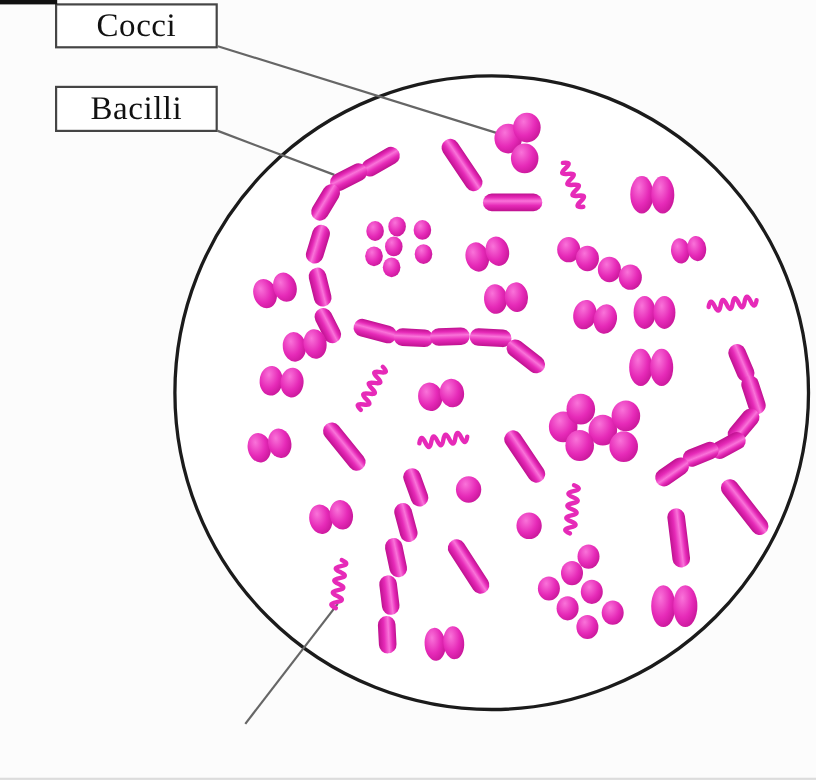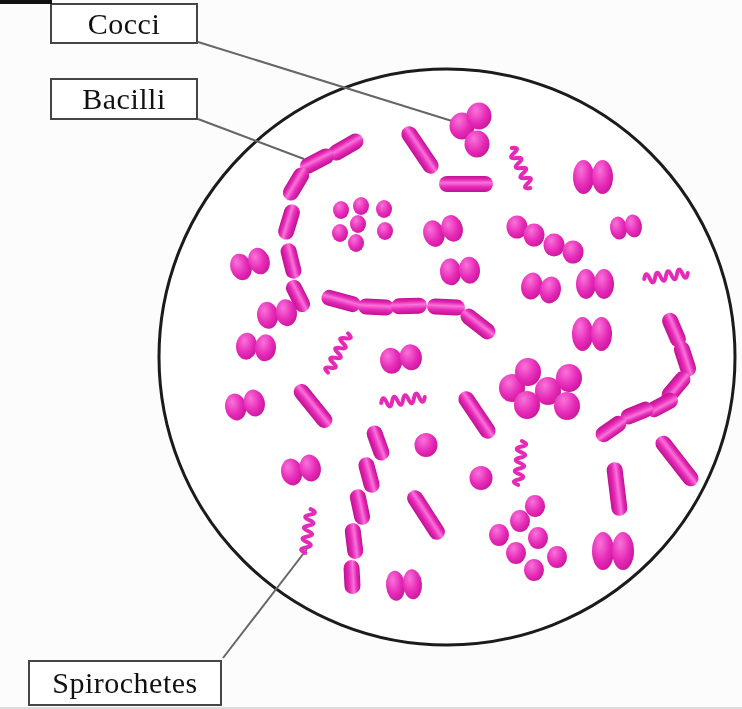--- a/index.html
+++ b/index.html
@@ -190,19 +190,16 @@
         <path d="M2,9.5 q2.75,-9 5.5,0 t5.5,0 t5.5,0 t5.5,0 t5.5,0 t5.5,0 t5.5,0 t5.5,0" fill="none" stroke="#e62ab8" stroke-width="4" stroke-linecap="round"></path>
       </svg>
     </div>
 
   <div class="label-box" id="label-cocci" style="left: 50px; top: 3px; width: 148px; height: 41px;">
     <span>Cocci</span>
   </div>
   <div class="label-box" id="label-bacilli" style="left: 50px; top: 78px; width: 148px; height: 42px;">
     <span>Bacilli</span>
   </div>
-  <div class="label-box" id="label-spirochetes" style="left: 28px; top: 660px; width: 194px; height: 46px;">
-    <span>Spirochetes</span>
-  </div>
 
   <div class="artifact-top" id="artifact-top" style="width: 52px;"></div>
   <div class="artifact-bottom"></div>
 </div>
 
 </body></html>

